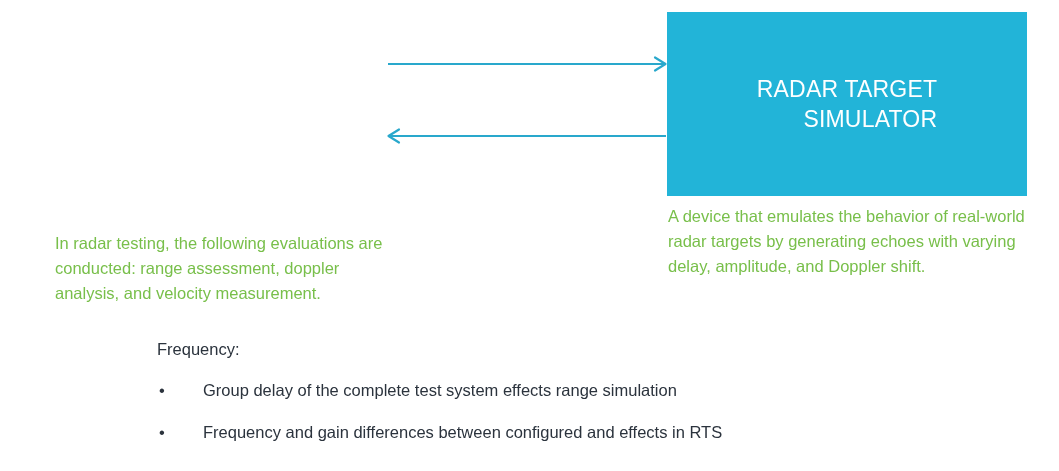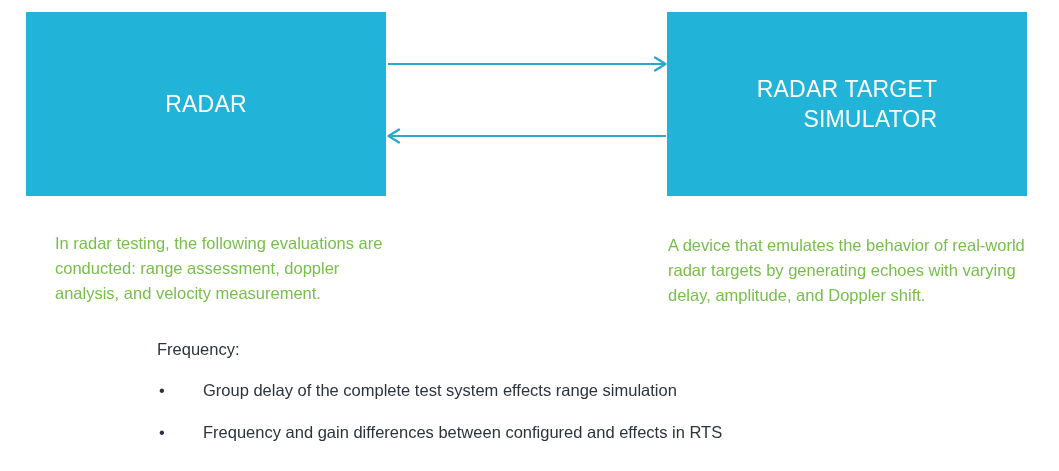--- a/index.html
+++ b/index.html
@@ -74,21 +74,21 @@
     font-weight: 400;
   }
   #radar-desc {
     left: 27px;
     top: 231px;
     width: 345px;
     margin-left: 28px;
   }
   #rts-desc {
     left: 668px;
-    top: 233px;
+    top: 204px;
     width: 375px;
   }
 
   
   #challenges {
     position: absolute;
     left: 157px;
     top: 337px;
     width: 800px;
     color: #2b333d;
@@ -118,23 +118,20 @@
     font-size: 16.5px;
     line-height: 24px;
     color: #2b333d;
   }
 </style>
 </head>
 <body>
 
 <div class="slide">
 
-  <div class="box" id="radar-box">
-    <div class="box-label">RADAR</div>
-  </div>
 
   <div class="box" id="rts-box">
     <div class="box-label">RADAR TARGET
 SIMULATOR</div>
   </div>
 
   <svg class="arrow-layer" viewBox="0 0 1059 471">
 
     <g>
       <line x1="388" y1="64" x2="665" y2="64" stroke="#29a8cc" stroke-width="2.2"></line>

